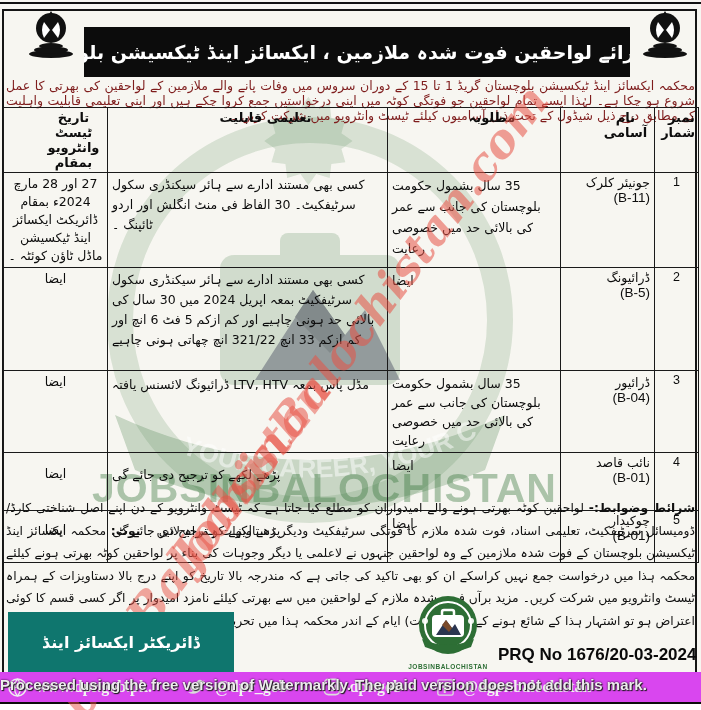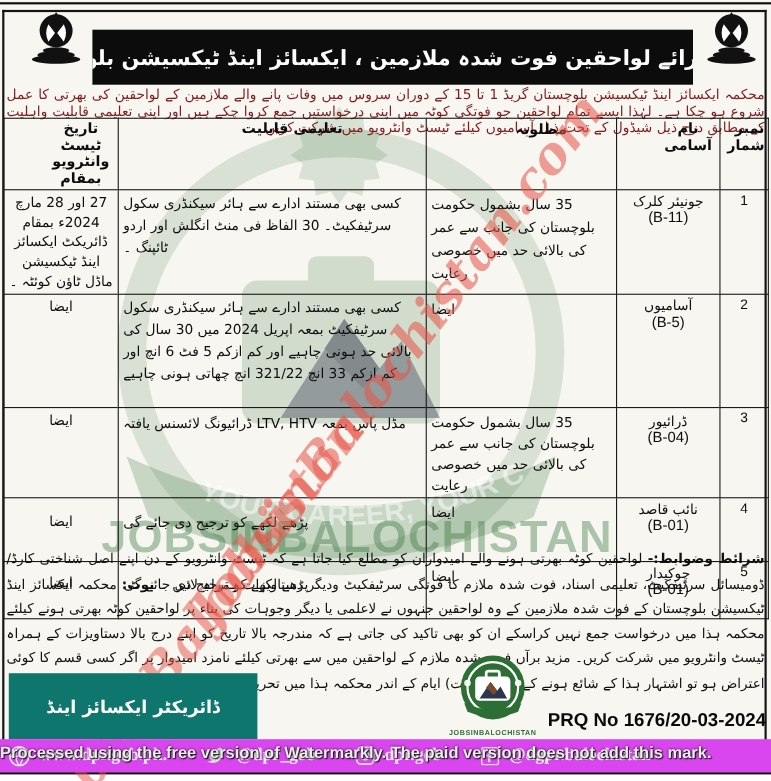--- a/index.html
+++ b/index.html
@@ -18,21 +18,21 @@
   .intro{position:absolute;left:6px;top:78px;width:689px;direction:rtl;text-align:justify;
          font-size:12.5px;line-height:15px;color:#7f1d1d;z-index:2;}
 
   
   table.jobs{position:absolute;left:3px;top:107px;width:695px;border-collapse:collapse;table-layout:fixed;
              direction:rtl;z-index:2;background:transparent;}
   table.jobs td,table.jobs th{border:1.6px solid #1a1a1a;padding:2px 4px;vertical-align:top;
              font-size:12.5px;color:#0d0d0d;background:transparent;}
   table.jobs th{font-weight:bold;vertical-align:top;text-align:center;font-size:13px;padding-left:40px;}
   td.c-serial{text-align:center;font-family:"Liberation Sans",sans-serif;font-size:14px;padding-top:8px;}
-  td.c-post{text-align:center;padding-top:8px;}
+  td.c-post{text-align:right;padding-top:8px;}
   td.c-post .grade{font-family:"Liberation Sans",sans-serif;font-size:13.5px;display:block;margin-top:0;}
   td.c-req{text-align:left;padding-top:8px;line-height:21px;}
   td.c-qual{text-align:left;padding-top:6px;line-height:20px;}
   td.c-date{text-align:center;padding-top:6px;line-height:18px;font-size:12px;margin-top:18px;}
 
   
   .terms{position:absolute;left:6px;top:497px;width:689px;direction:rtl;text-align:justify;
          font-size:12.3px;line-height:22.5px;color:#101010;z-index:2;}
   .terms b{font-weight:bold;}
 
@@ -154,21 +154,21 @@
         <span>جونیئر کلرک</span>
         <span class="grade">(B-11)</span>
       </td>
       <td class="c-req">35 سال بشمول حکومت بلوچستان کی جانب سے عمر کی بالائی حد میں خصوصی رعایت</td>
       <td class="c-qual">کسی بھی مستند ادارے سے ہائر سیکنڈری سکول سرٹیفکیٹ۔ 30 الفاظ فی منٹ انگلش اور اردو ٹائپنگ ۔</td>
       <td class="c-date">27 اور 28 مارچ 2024ء بمقام ڈائریکٹ ایکسائز اینڈ ٹیکسیشن ماڈل ٹاؤن کوئٹہ ۔</td>
     </tr>
     <tr style="height:103px;">
       <td class="c-serial">2</td>
       <td class="c-post">
-        <span>آسامیوں</span>
+        <span>ڈرائیونگ</span>
         <span class="grade">(B-5)</span>
       </td>
       <td class="c-req">ایضا</td>
       <td class="c-qual">کسی بھی مستند ادارے سے ہائر سیکنڈری سکول سرٹیفکیٹ بمعہ اپریل 2024 میں 30 سال کی بالائی حد ہونی چاہیے اور کم ازکم 5 فٹ 6 انچ اور کم ازکم 33 انچ 321/22 انچ چھاتی ہونی چاہیے</td>
       <td class="c-date">ایضا</td>
     </tr>
     <tr style="height:50px;">
       <td class="c-serial">3</td>
       <td class="c-post" style="padding-top:4px;">
         <span>ڈرائیور</span>

